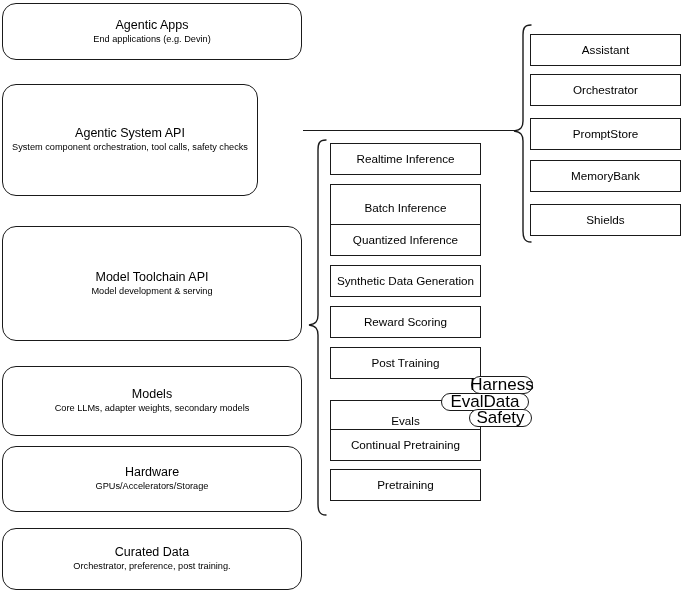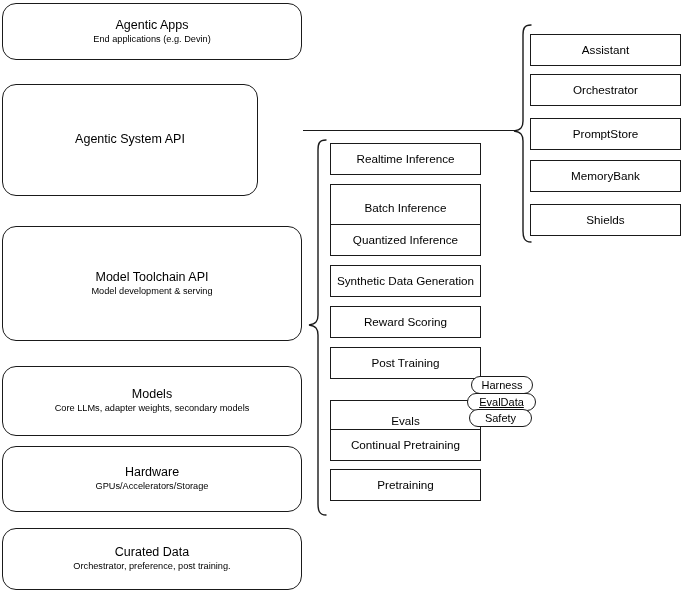--- a/index.html
+++ b/index.html
@@ -60,21 +60,21 @@
   
   .mini {
     position: absolute;
     box-sizing: border-box;
     background: #ffffff;
     border: 1.3px solid #1a1a1a;
     border-radius: 999px;
     display: flex;
     align-items: center;
     justify-content: center;
-    font-size: 11px;
+    font-size: 17px;
     white-space: nowrap;
     z-index: 5;
   }
 
   
   .connector {
     position: absolute;
     background: #1a1a1a;
     height: 1.3px;
   }
@@ -90,20 +90,21 @@
 
 <div id="canvas">
 
   <div class="node layer" style="left:2px; top:3px; width:300px; height:57px;">
     <div class="title">Agentic Apps</div>
     <div class="subtitle">End applications (e.g. Devin)</div>
   </div>
 
   <div class="node layer" style="left:2px; top:84px; width:256px; height:112px;">
     <div class="title">Agentic System API</div>
+    <div class="subtitle">System component orchestration, tool calls, safety checks</div>
   </div>
 
   <div class="node layer" style="left:2px; top:226px; width:300px; height:115px;">
     <div class="title">Model Toolchain API</div>
     <div class="subtitle">Model development &amp; serving</div>
   </div>
 
   <div class="node layer" style="left:2px; top:366px; width:300px; height:70px;">
     <div class="title">Models</div>
     <div class="subtitle">Core LLMs, adapter weights, secondary models</div>
@@ -173,20 +174,20 @@
   <div class="node item" style="left:330px; top:429px; width:151px; height:32px;">
     <div class="label">Continual Pretraining</div>
   </div>
   <div class="node item" style="left:330px; top:469px; width:151px; height:32px;">
     <div class="label">Pretraining</div>
   </div>
 
   <div class="mini" style="left:471px; top:376px; width:62px; height:18px;">
     <span>Harness</span>
   </div>
-  <div class="mini" style="left:467px; top:393px; width:69px; height:18px;text-decoration:underline;">
+  <div class="mini" style="left:441px; top:393px; width:88px; height:18px;">
     <span>EvalData</span>
   </div>
   <div class="mini" style="left:469px; top:409px; width:63px; height:18px;">
     <span>Safety</span>
   </div>
 
 </div>
 
 </body></html>

